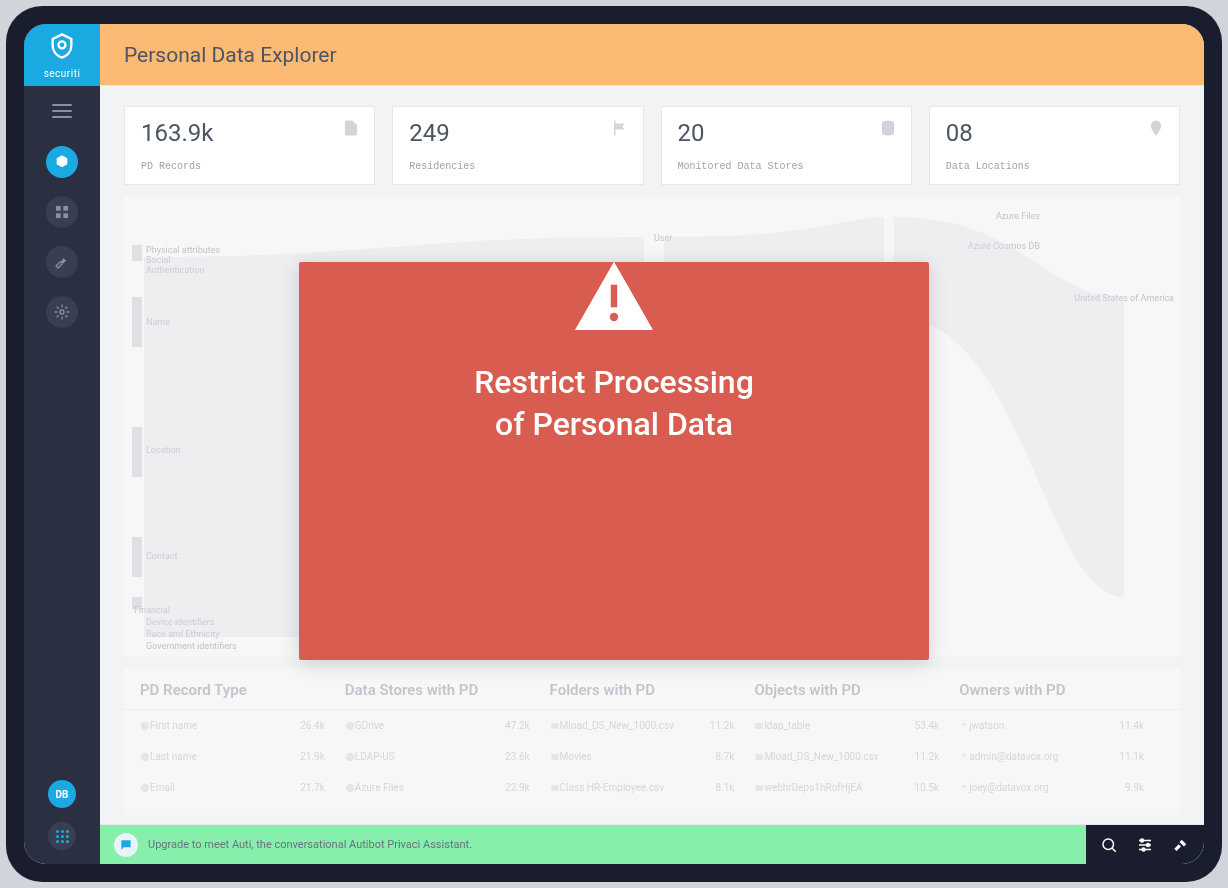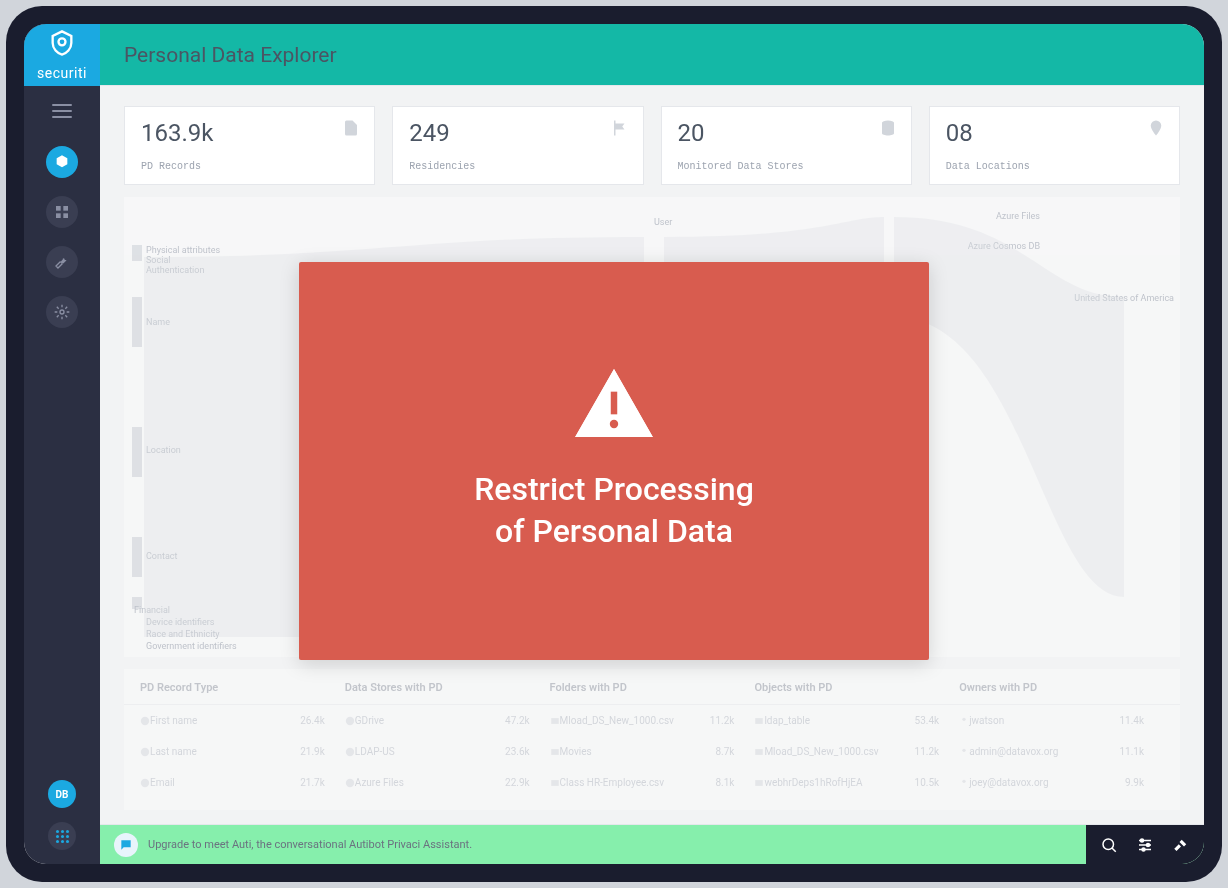--- a/index.html
+++ b/index.html
@@ -38,21 +38,21 @@
   width: 76px;
   height: 62px;
   background: #1ba9e1;
   display: flex;
   flex-direction: column;
   align-items: center;
   justify-content: center;
   color: #fff;
 }
 .logo-block svg { width: 28px; height: 28px; }
-.logo-text { font-size: 14px; margin-top: 8px; letter-spacing: 0.5px; }
+.logo-text { font-size: 10px; margin-top: 8px; letter-spacing: 0.5px; }
 .hamburger {
   margin-top: 18px;
   width: 20px; height: 14px;
   display: flex; flex-direction: column; justify-content: space-between;
   cursor: pointer;
 }
 .hamburger span { height: 2px; background: #8a8fa3; border-radius: 1px; }
 .nav-icons { margin-top: 28px; display: flex; flex-direction: column; gap: 18px; align-items: center; }
 .nav-icon {
   width: 32px; height: 32px;
@@ -86,21 +86,21 @@
 .app-grid-dots span { width: 3px; height: 3px; background: #1ba9e1; border-radius: 50%; }
 .main {
   flex: 1;
   display: flex;
   flex-direction: column;
   position: relative;
   overflow: hidden;
 }
 .header {
   height: 62px;
-  background: #14b8a6;
+  background: #fdba74;
   border-bottom: 1px solid #e5e7eb;
   display: flex;
   align-items: center;
   padding: 0 24px;
 }
 .header-title {
   font-size: 21px;
   color: #4b5563;
   font-weight: 400;
 }
@@ -164,21 +164,21 @@
   padding: 12px 0;
   opacity: 0.35;
 }
 .table-header {
   display: flex;
   padding: 0 16px 10px 16px;
   border-bottom: 1px solid #e5e7eb;
 }
 .table-header > div {
   flex: 1;
-  font-size: 11px;
+  font-size: 15px;
   color: #6b7280;
   font-weight: 600;
 }
 .table-row {
   display: flex;
   padding: 10px 16px;
   font-size: 10px;
   color: #9ca3af;
 }
 .table-row > div { flex: 1; display: flex; justify-content: space-between; padding-right: 20px; }
@@ -215,21 +215,20 @@
   top: 238px;
   left: 50%;
   transform: translateX(-50%);
   width: 630px;
   height: 398px;
   background: #d85c4f;
   border-radius: 2px;
   display: flex;
   flex-direction: column;
   align-items: center;
-  justify-content: center;
   color: #fff;
   gap: 28px;
   box-shadow: 0 4px 20px rgba(0,0,0,0.15);
 }
 .overlay-icon svg { width: 78px; height: 68px; }
 .overlay-text {
   font-size: 32px;
   font-weight: 500;
   text-align: center;
   line-height: 1.3;
@@ -345,21 +344,21 @@
           <div class="sankey-label" style="left:22px;top:48px">Physical attributes</div>
           <div class="sankey-label" style="left:22px;top:58px">Social</div>
           <div class="sankey-label" style="left:22px;top:68px">Authentication</div>
           <div class="sankey-label" style="left:22px;top:120px">Name</div>
           <div class="sankey-label" style="left:22px;top:248px">Location</div>
           <div class="sankey-label" style="left:22px;top:354px">Contact</div>
           <div class="sankey-label" style="left:10px;top:408px">Financial</div>
           <div class="sankey-label" style="left:22px;top:420px">Device identifiers</div>
           <div class="sankey-label" style="left:22px;top:432px">Race and Ethnicity</div>
           <div class="sankey-label" style="left:22px;top:444px">Government identifiers</div>
-          <div class="sankey-label" style="left:530px;top:20px">User</div>
+          <div class="sankey-label" style="left:530px;top:36px">User</div>
           <div class="sankey-label" style="right:140px;top:14px">Azure Files</div>
           <div class="sankey-label" style="right:140px;top:44px">Azure Cosmos DB</div>
           <div class="sankey-label" style="right:6px;top:96px">United States of America</div>
           <svg style="position:absolute;inset:0;width:100%;height:100%;opacity:0.35">
             <path d="M20 60 C 260 60 280 40 520 40 L 520 440 C 280 440 260 440 20 440 Z" fill="#d1d5db"></path>
             <path d="M540 40 C 700 40 720 20 760 20 L 760 120 C 720 120 700 440 540 440 Z" fill="#d1d5db"></path>
             <path d="M770 20 C 900 20 920 100 1000 100 L 1000 400 C 920 400 900 120 770 120 Z" fill="#d1d5db"></path>
           </svg>
         </div>
 

